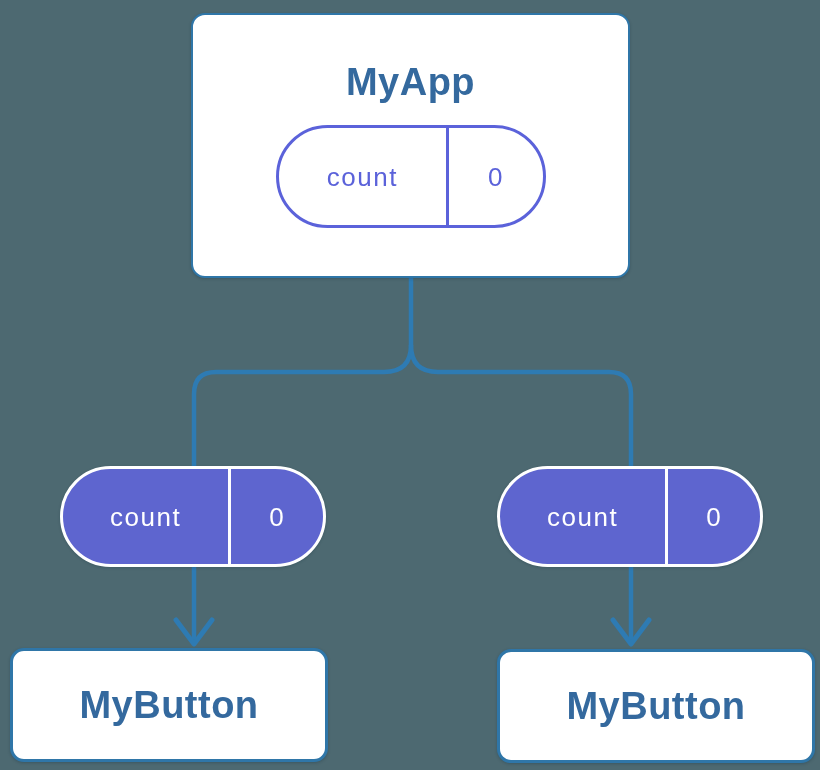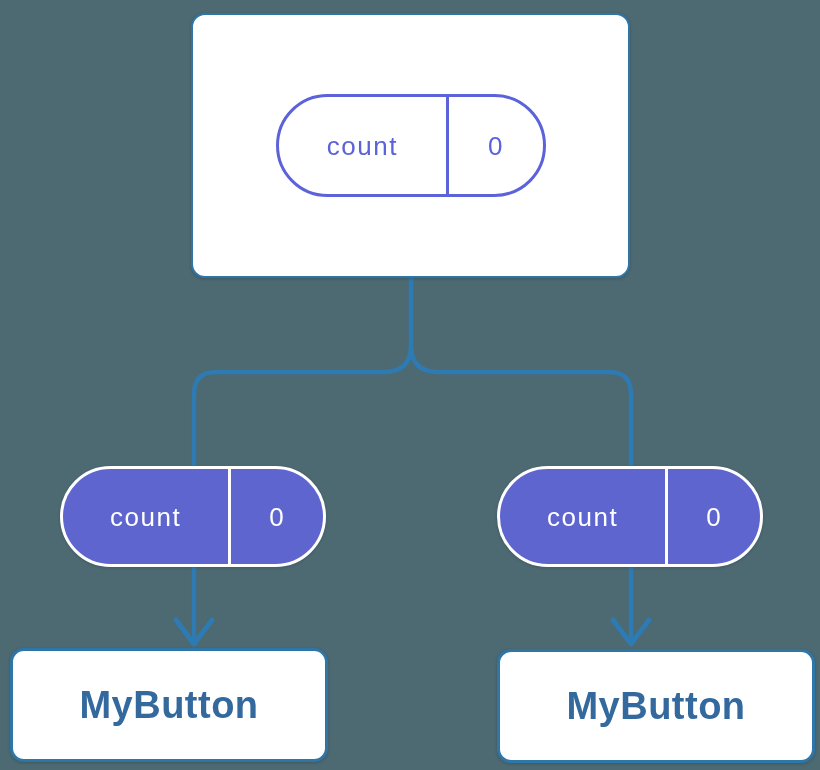--- a/index.html
+++ b/index.html
@@ -80,20 +80,21 @@
 <div class="stage">
 
   <svg class="connectors" width="820" height="770" viewBox="0 0 820 770">
     <path class="branch" d="M411 276 L411 345 Q411 372 384 372 L216 372 Q194 372 194 394 L194 640"></path>
     <path class="branch" d="M411 345 Q411 372 438 372 L609 372 Q631 372 631 394 L631 640"></path>
     <path class="arrowhead" d="M176 620 L194 644 L212 620"></path>
     <path class="arrowhead" d="M613 620 L631 644 L649 620"></path>
   </svg>
 
   <div class="card root-card">
+    <div class="card-title">MyApp</div>
     <div class="pill pill-outline">
       <span class="pill-name">count</span>
       <span class="pill-divider"></span>
       <span class="pill-value">0</span>
     </div>
   </div>
 
   <div class="pill pill-solid pill-left">
     <span class="pill-name">count</span>
     <span class="pill-divider"></span>

